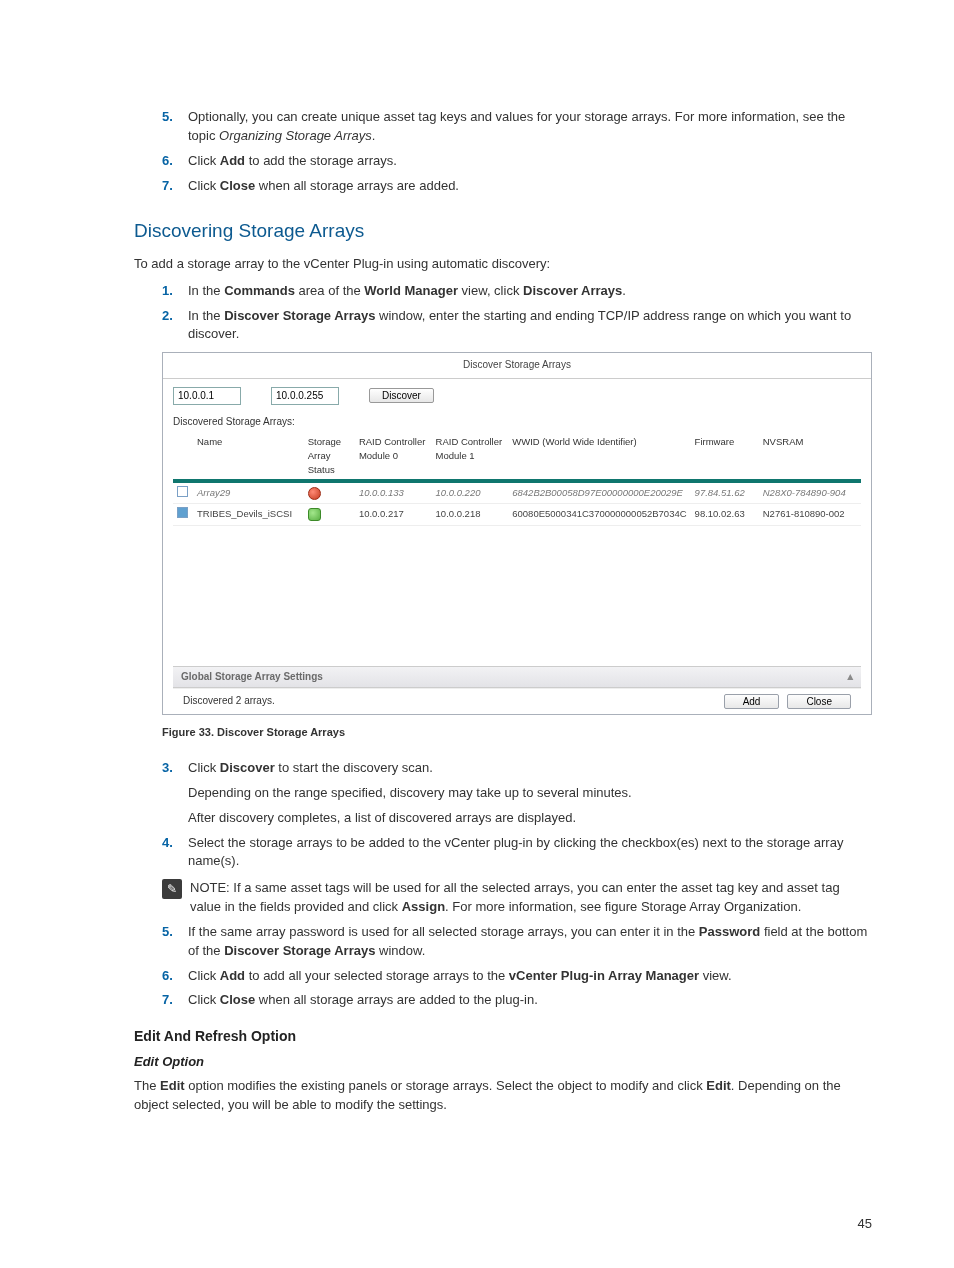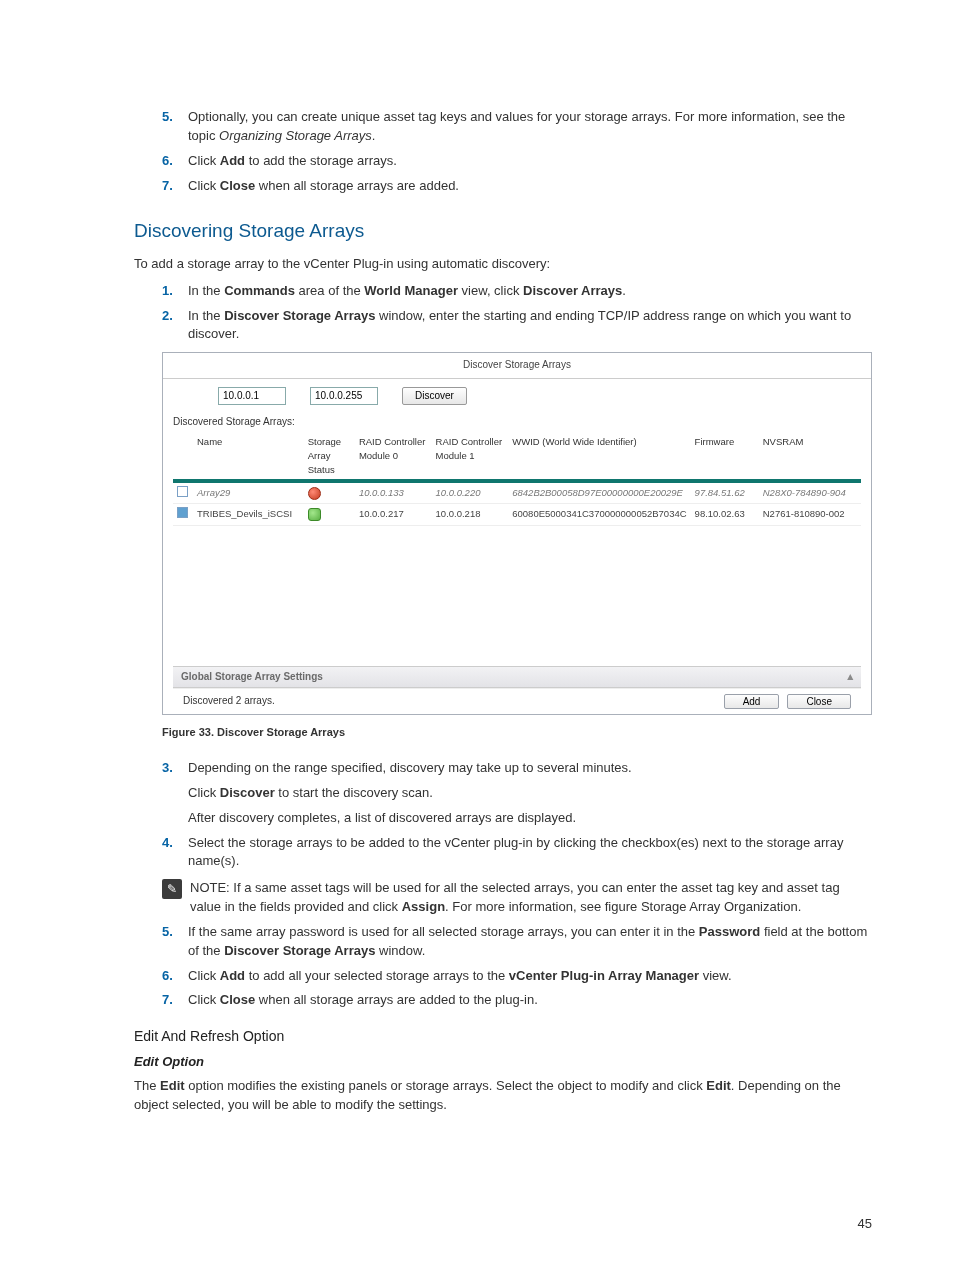--- a/index.html
+++ b/index.html
@@ -49,21 +49,21 @@
   }
   .fig-title {
     text-align: center;
     padding: 5px 0;
     color: #444;
     border-bottom: 1px solid #ccc;
   }
   .fig-body { padding: 8px 10px 0 10px; }
   .ip-row { display: flex; gap: 60px; margin-bottom: 6px;}
   .ip-row .lbl { color: #444; }
-  .ip-inputs { display:flex; gap: 24px; margin-bottom: 10px; margin-left: 45px;}
+  .ip-inputs { display:flex; gap: 30px; align-items:center; margin-bottom: 10px;}
   .ip-inputs input[type=text] {
     border: 1px solid #8aa;
     height: 18px; font-size: 10px; padding: 0 4px;
     width: 68px;
   }
   .disc-btn {
     border: 1px solid #999;
     background: linear-gradient(#fefefe,#e7e7e7);
     font-size: 10px; padding: 1px 12px;
     border-radius: 2px;
@@ -122,21 +122,21 @@
   .note-icon {
     width:20px; height:20px; flex:none;
     background:#3b3b3b;
     display:flex; align-items:center; justify-content:center;
     color:#fff; font-size:12px;
     border-radius:2px;
   }
   .note-txt { flex:1; }
 
   h3.sub {
-    font-size: 14px; font-weight: normal;
+    font-size: 14px; font-weight: bold;
     margin: 16px 0 6px 0; color:#222;
   }
   h4.sub2 {
     font-size: 13px; font-weight: bold; font-style: italic;
     margin: 6px 0 6px 0; color:#222;
   }
 
   .pnum {
     position: absolute;
     right: 82px; bottom: 34px;
@@ -228,22 +228,22 @@
         </div>
       </div>
     </div>
   </div>
   <div class="fig-caption">Figure 33. Discover Storage Arrays</div>
 
   <div class="numlist" style="margin-top:18px;" id="list2b1">
       <div class="item">
         <div class="num">3.</div>
         <div class="txt">
+          <p>Click <span class="bold">Discover</span> to start the discovery scan.</p>
           <p>Depending on the range specified, discovery may take up to several minutes.</p>
-          <p>Click <span class="bold">Discover</span> to start the discovery scan.</p>
           <p>After discovery completes, a list of discovered arrays are displayed.</p>
         </div>
       </div>
       <div class="item">
         <div class="num">4.</div>
         <div class="txt">
           <p>Select the storage arrays to be added to the vCenter plug-in by clicking the checkbox(es) next to the storage array name(s).</p>
         </div>
       </div>
     </div>

